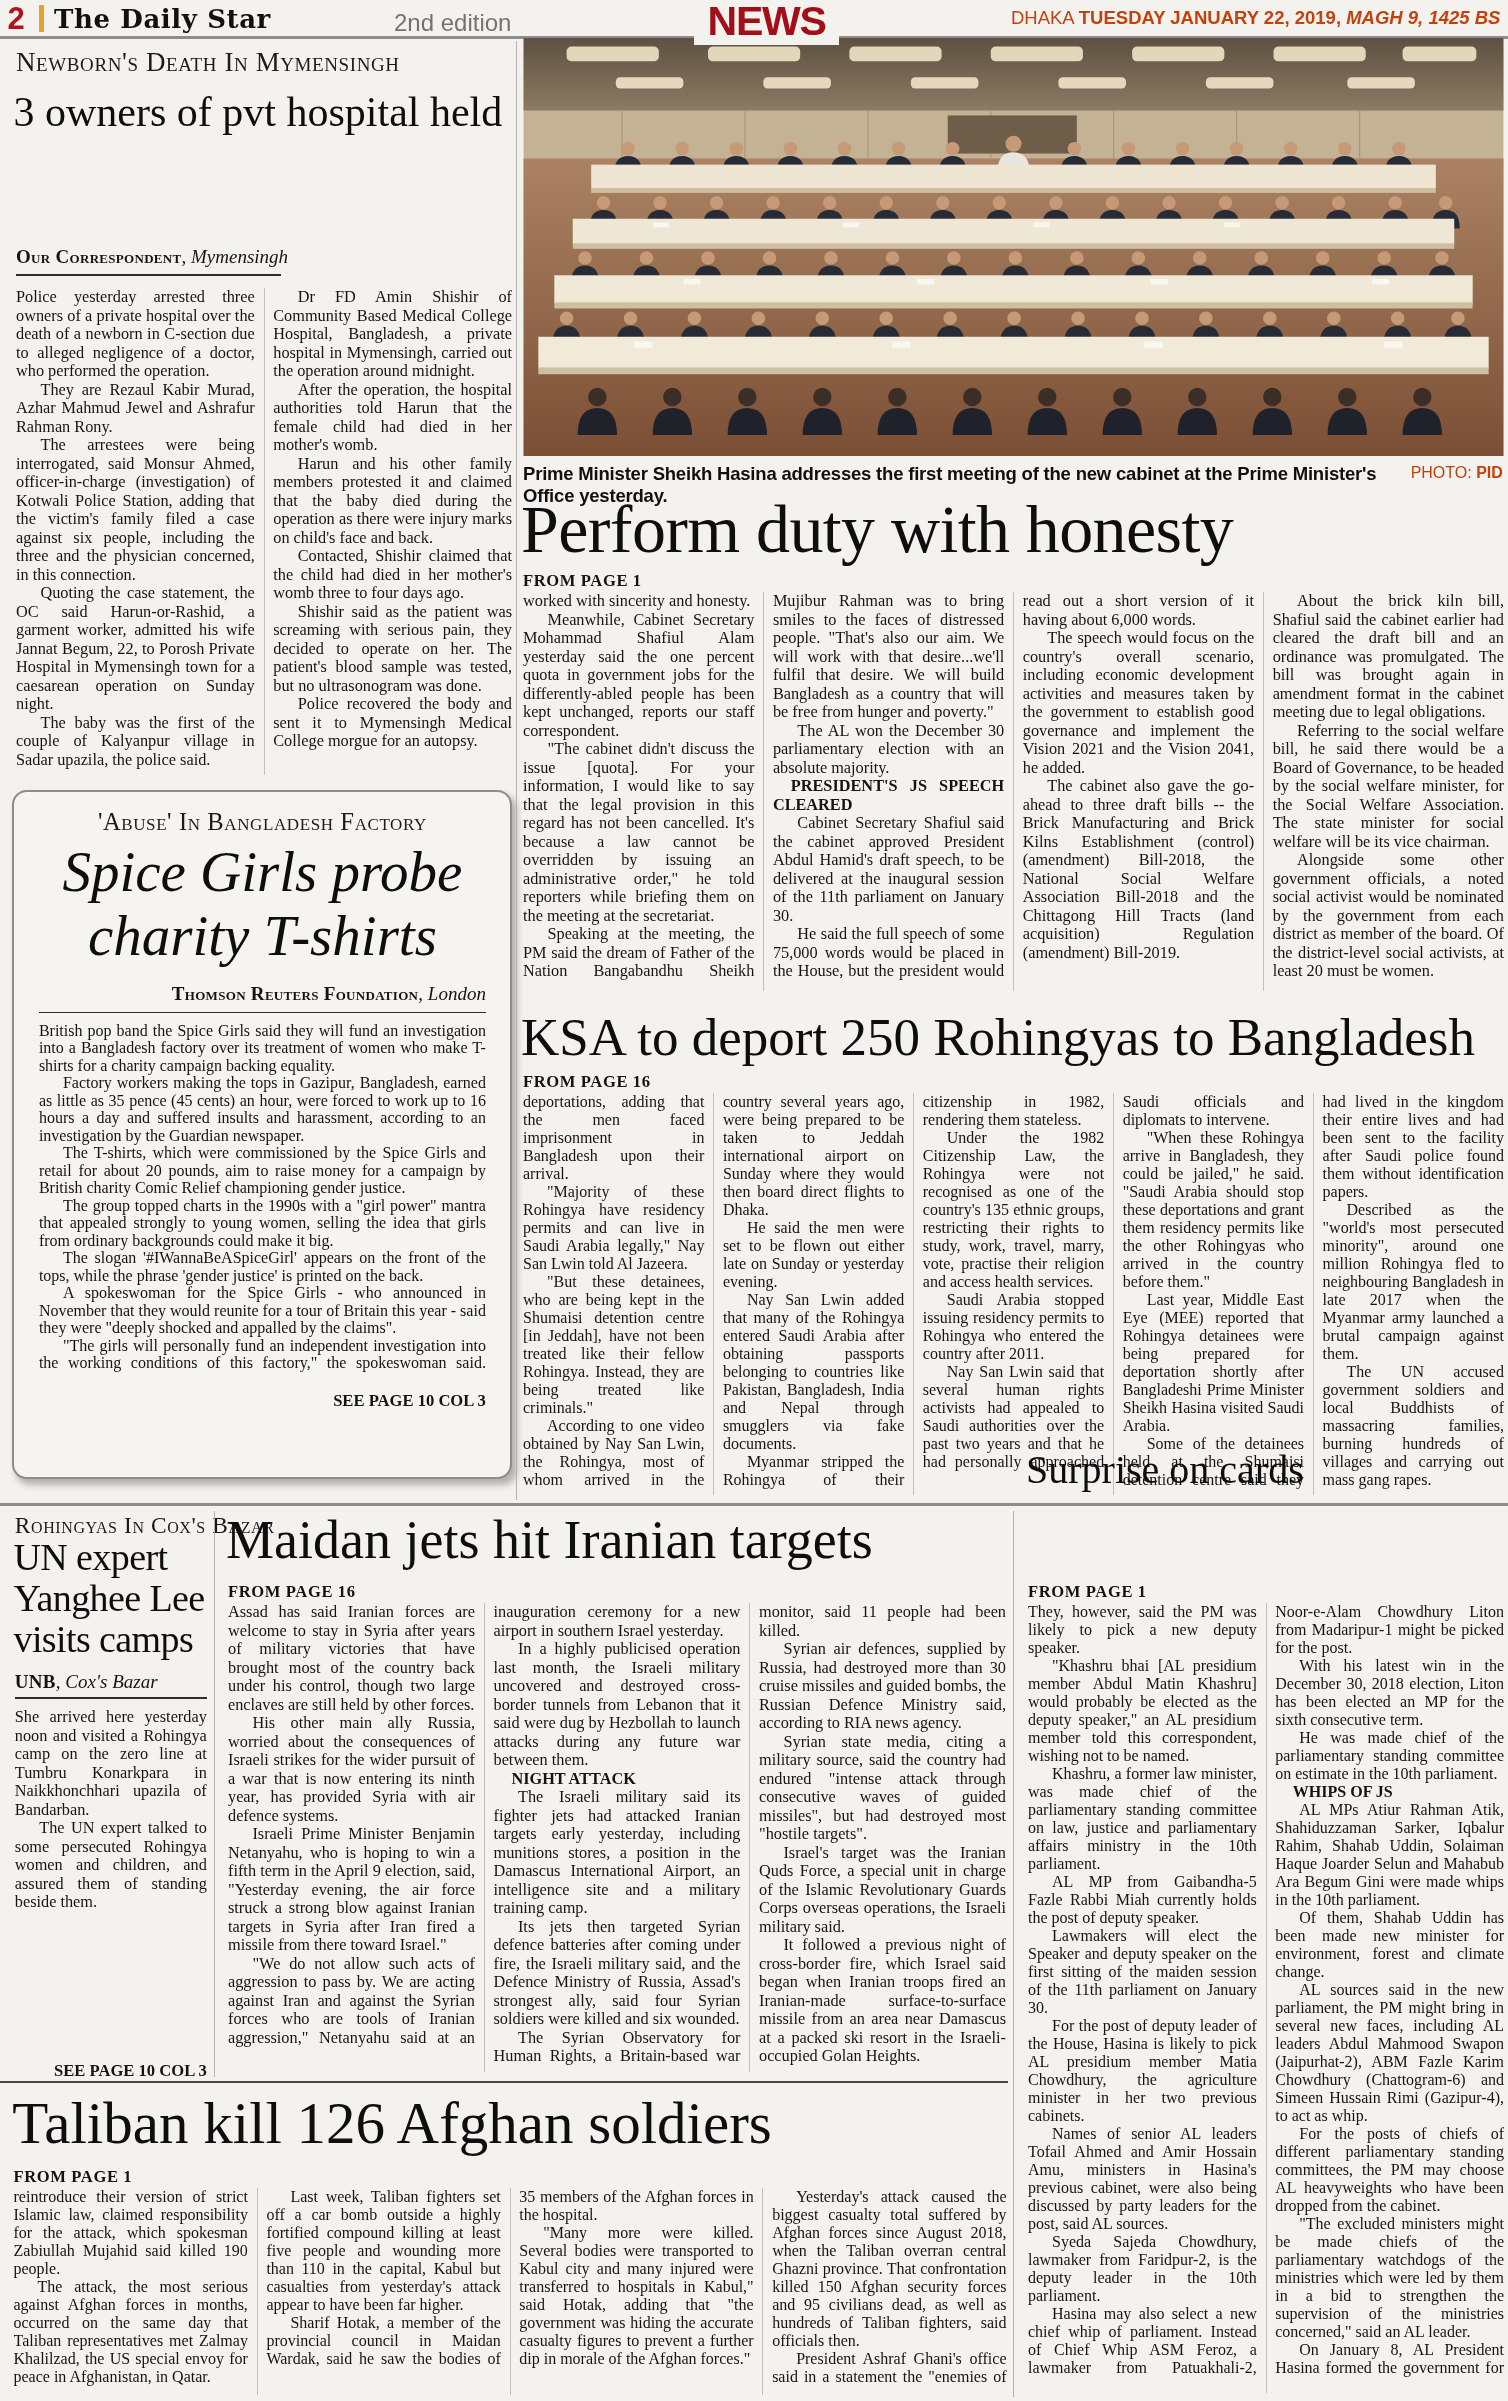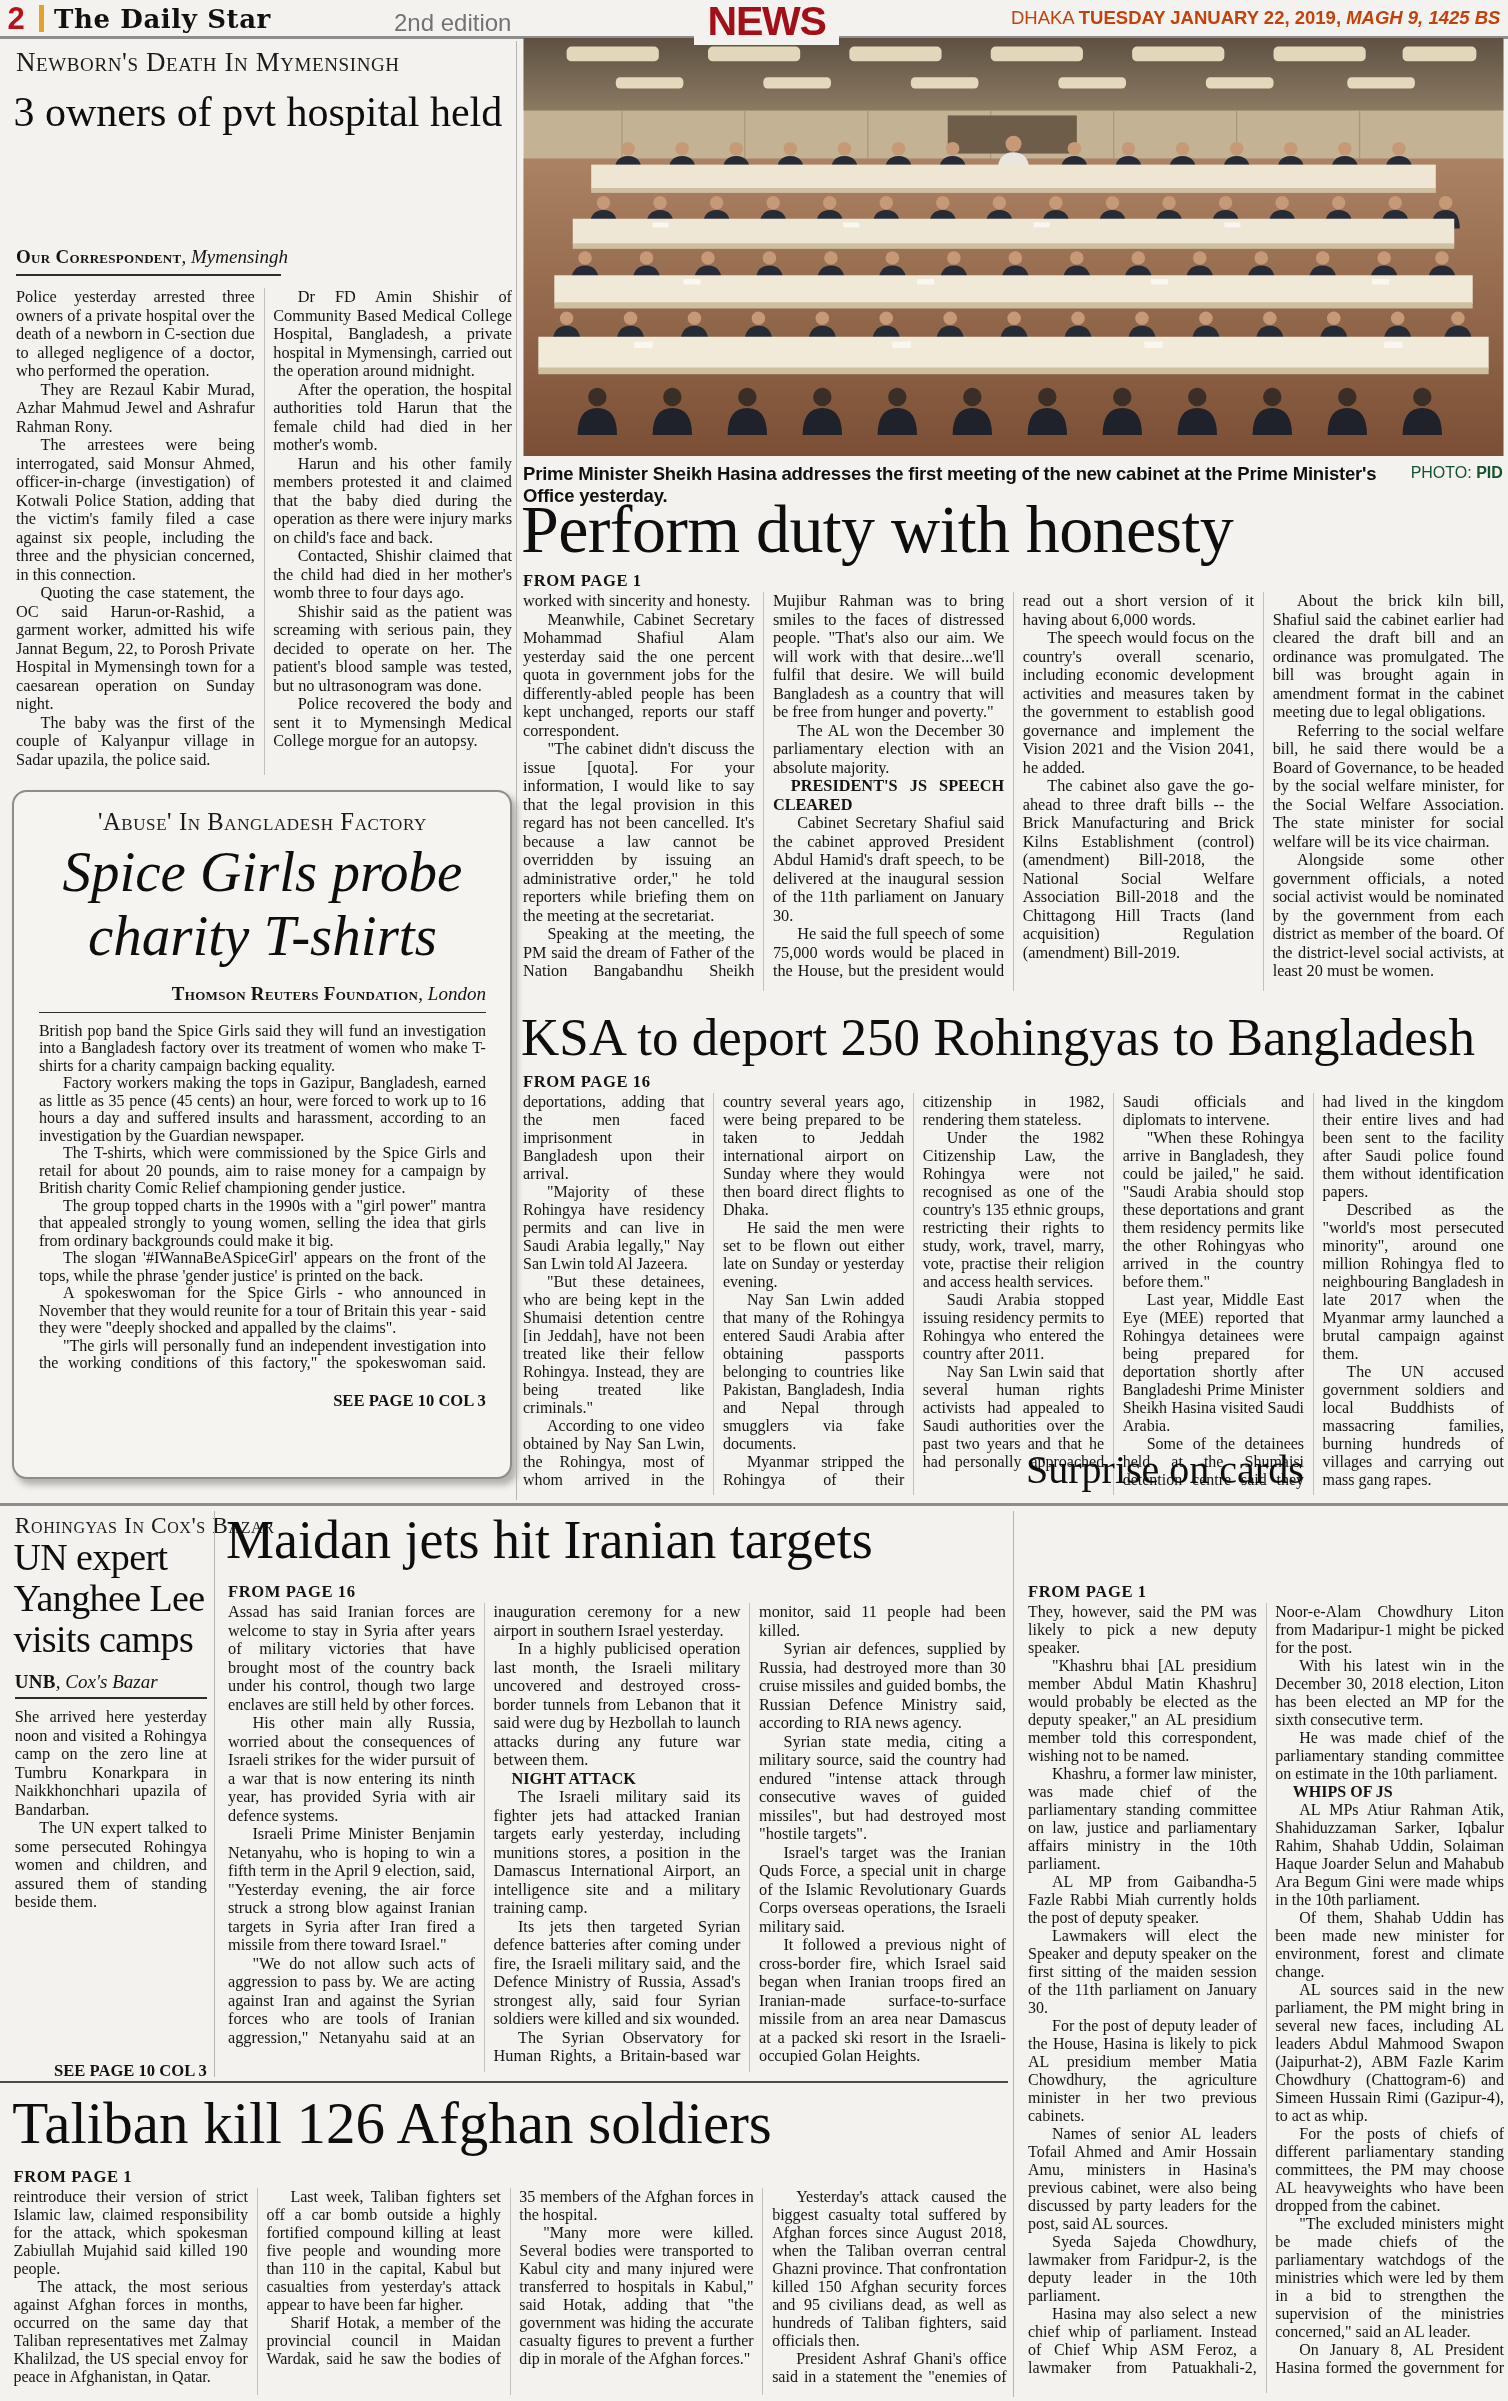--- a/index.html
+++ b/index.html
@@ -31,21 +31,21 @@
   .para{margin:0;}
   .para + .para{text-indent:1.5em;}
   .para.subhead{font-weight:bold;text-indent:1.1em;}
   .seepage{font-weight:bold;font-size:16.6px;text-align:right;}
   
   .spicebox{border:2.5px solid #8f8d88;border-radius:14.8px;box-shadow:4.3px 5.5px 6.2px rgba(60,60,60,.35);
             background:#f5f4f0;}
   .spicehead{font-style:italic;font-weight:400;text-align:center;}
   
   .caption{font-family:"Liberation Sans",sans-serif;font-weight:bold;font-size:18.5px;letter-spacing:-0.2px;color:#101010;}
-  .credit{font-family:"Liberation Sans",sans-serif;font-size:16px;color:#14532d;}
+  .credit{font-family:"Liberation Sans",sans-serif;font-size:16px;color:#c2410c;}
   .credit .b{font-weight:bold;}
 </style>
 </head>
 <body>
 
 <div id="page">
 
   <div class="abs pagenum" style="left:7.4px;top:1.2px;">2</div>
   <div class="abs goldbar" style="left:39px;top:4.9px;"></div>
   <div class="abs masthead" style="left:54px;top:3.7px;">The Daily Star</div>

